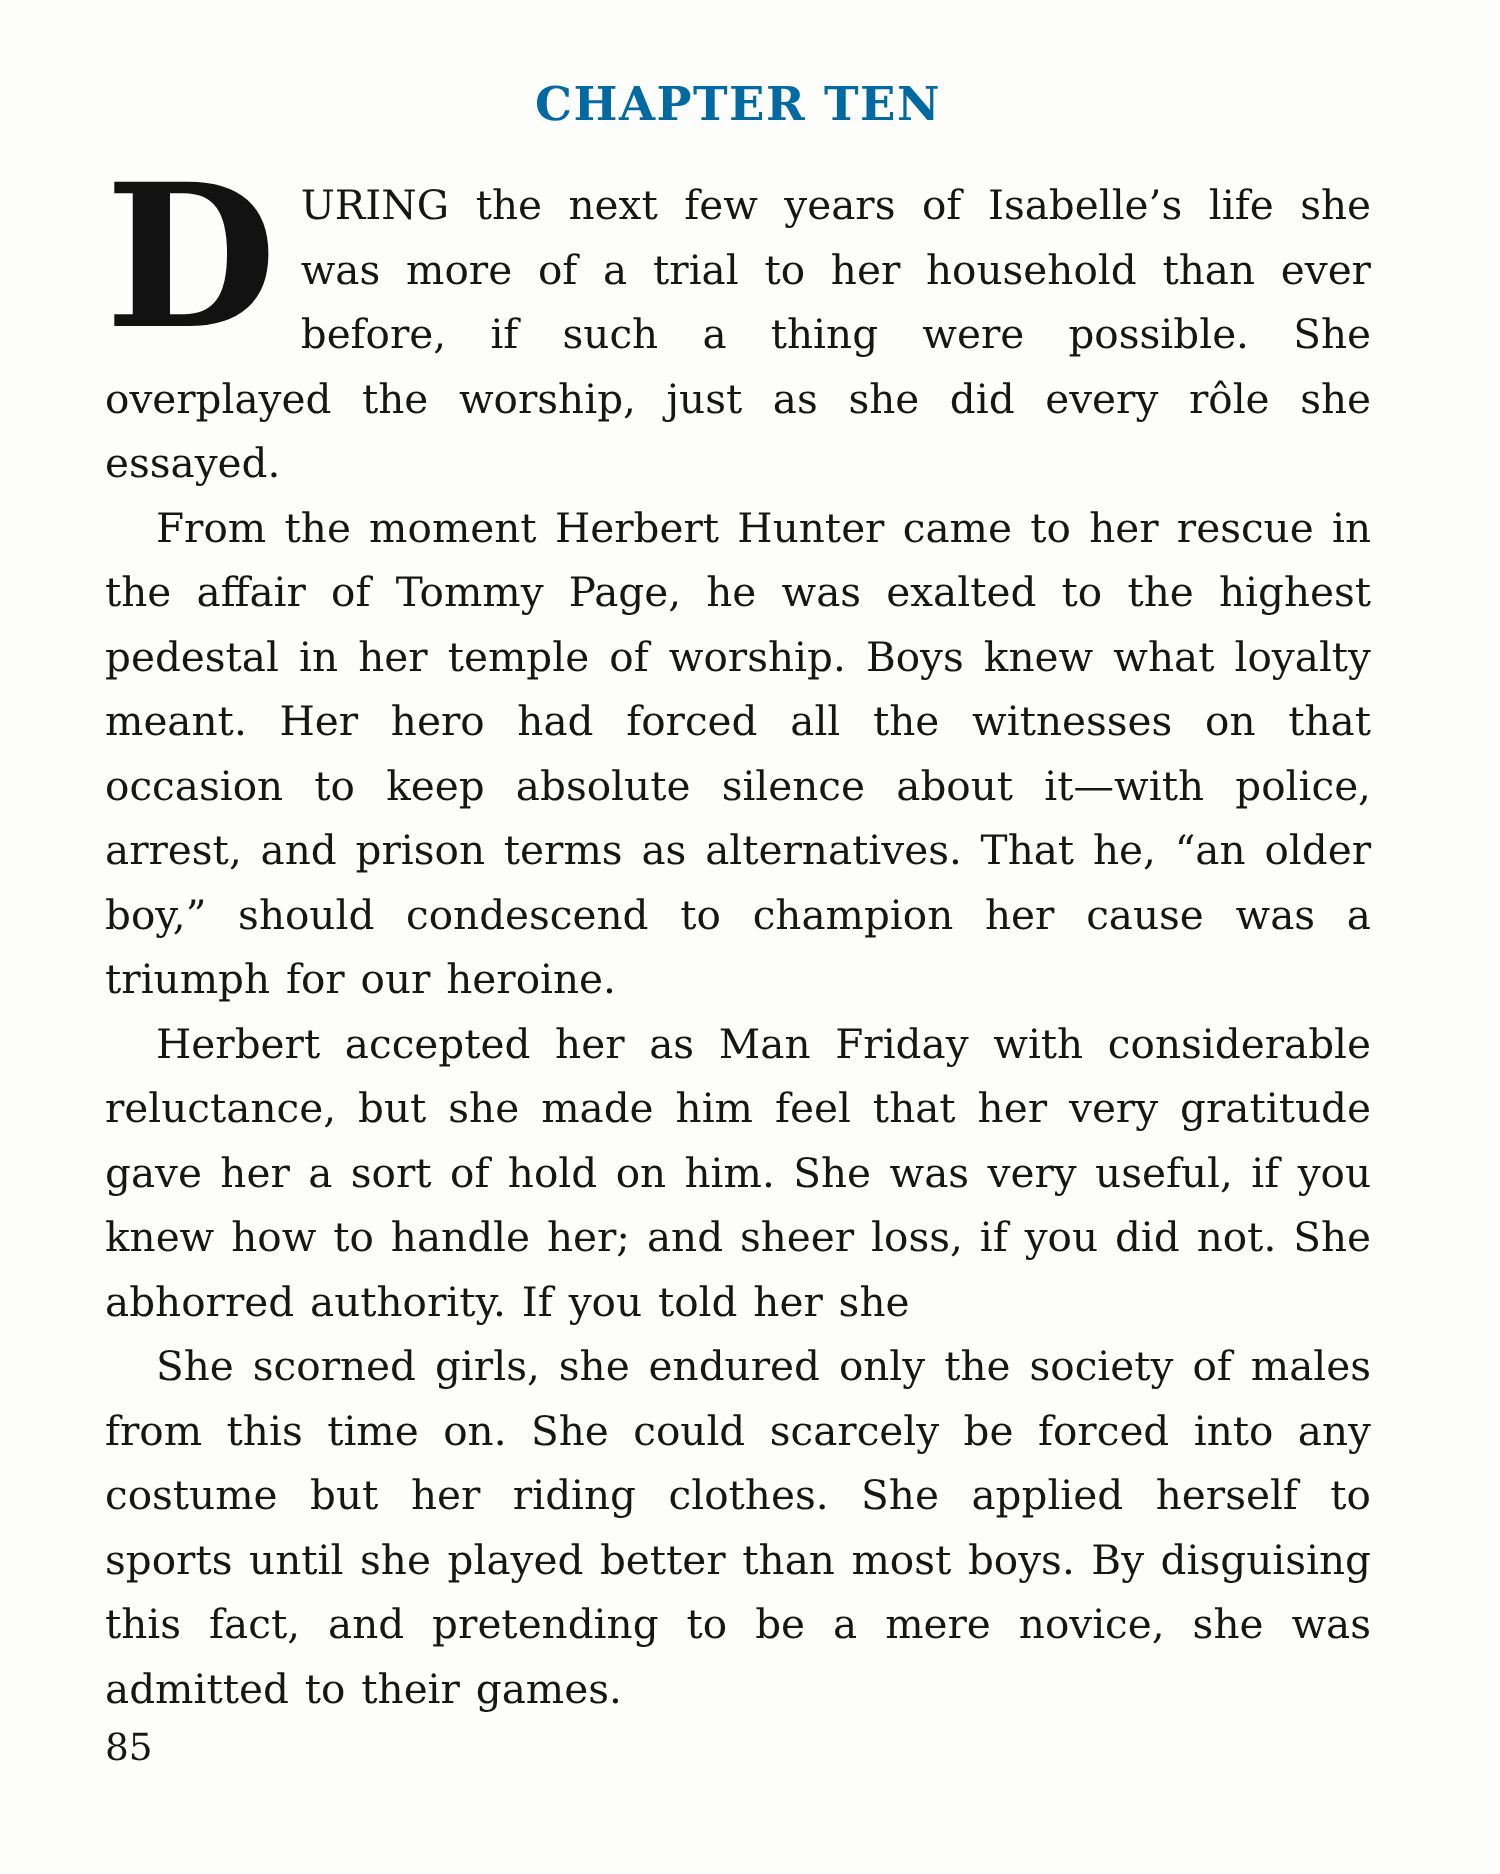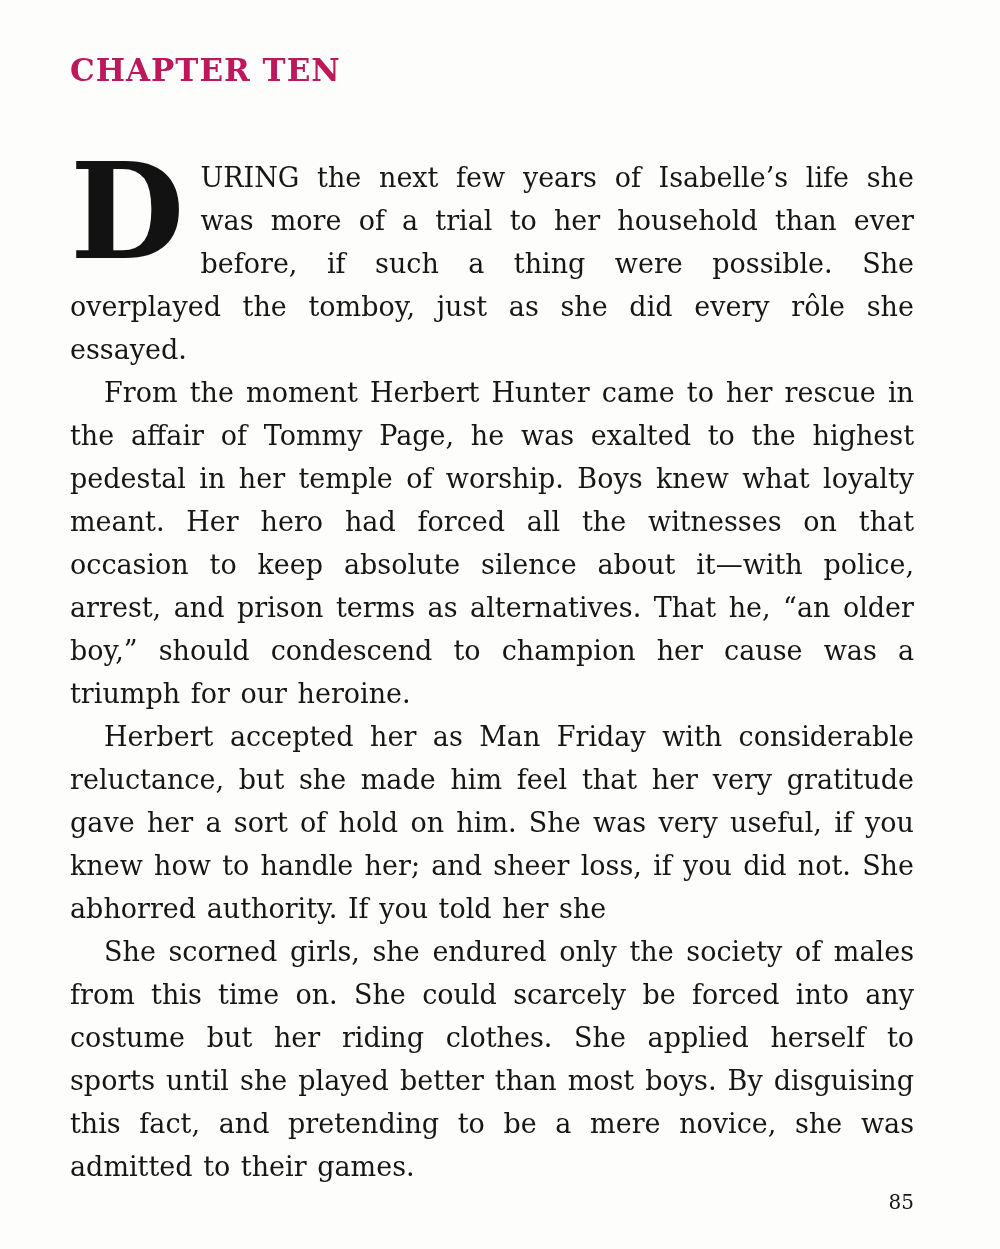--- a/index.html
+++ b/index.html
@@ -15,26 +15,26 @@
     height: 1249px;
     box-sizing: border-box;
     margin: 0 auto;
     background: #fdfdfb;
     color: #121212;
     padding: 52px 86px 0 70px;
     overflow: hidden;
   }
 
   .chapter-title {
-    text-align: left;
+    text-align: center;
     font-size: 31px;
     font-weight: bold;
     letter-spacing: 1px;
-    margin: 0 0 68px 0;
-    color: #be185d;
+    margin: 0 0 28px 0;
+    color: #0369a1;
   }
 
   .body-text p {
     font-size: 27px;
     line-height: 43px;
     text-align: justify;
     margin: 0;
     color: #161616;
     word-spacing: 2px;
   }
@@ -52,36 +52,36 @@
     color: #121212;
   }
 
   .first-para::after {
     content: "";
     display: block;
     clear: left;
   }
 
   .page-number {
-    text-align: right;
-    font-size: 20px;
+    text-align: left;
+    font-size: 25px;
     margin-top: 2px;
     color: #161616;
   }
 </style>
 </head>
 <body>
 
 <div class="book-page">
 
   <h1 class="chapter-title">CHAPTER TEN</h1>
 
   <div class="body-text">
 
-    <p class="first-para"><span class="dropcap">D</span><span>URING the next few years of Isabelle’s life she was more of a trial to her household than ever before, if such a thing were possible.  She overplayed the tomboy, just as she did every rôle she essayed.</span></p>
+    <p class="first-para"><span class="dropcap">D</span><span>URING the next few years of Isabelle’s life she was more of a trial to her household than ever before, if such a thing were possible.  She overplayed the worship, just as she did every rôle she essayed.</span></p>
 
     <p class="indent">From the moment Herbert Hunter came to her rescue in the affair of Tommy Page, he was exalted to the highest pedestal in her temple of worship.  Boys knew what loyalty meant.  Her hero had forced all the witnesses on that occasion to keep absolute silence about it—with police, arrest, and prison terms as alternatives.  That he, “an older boy,” should condescend to champion her cause was a triumph for our heroine.</p>
 
     <p class="indent">Herbert accepted her as Man Friday with considerable reluctance, but she made him feel that her very gratitude gave her a sort of hold on him.  She was very useful, if you knew how to handle her; and sheer loss, if you did not.  She abhorred authority.  If you told her she</p>
 
     <p class="indent">She scorned girls, she endured only the society of males from this time on.  She could scarcely be forced into any costume but her riding clothes.  She applied herself to sports until she played better than most boys.  By disguising this fact, and pretending to be a mere novice, she was admitted to their games.</p>
 
   </div>
 
   <div class="page-number">85</div>

